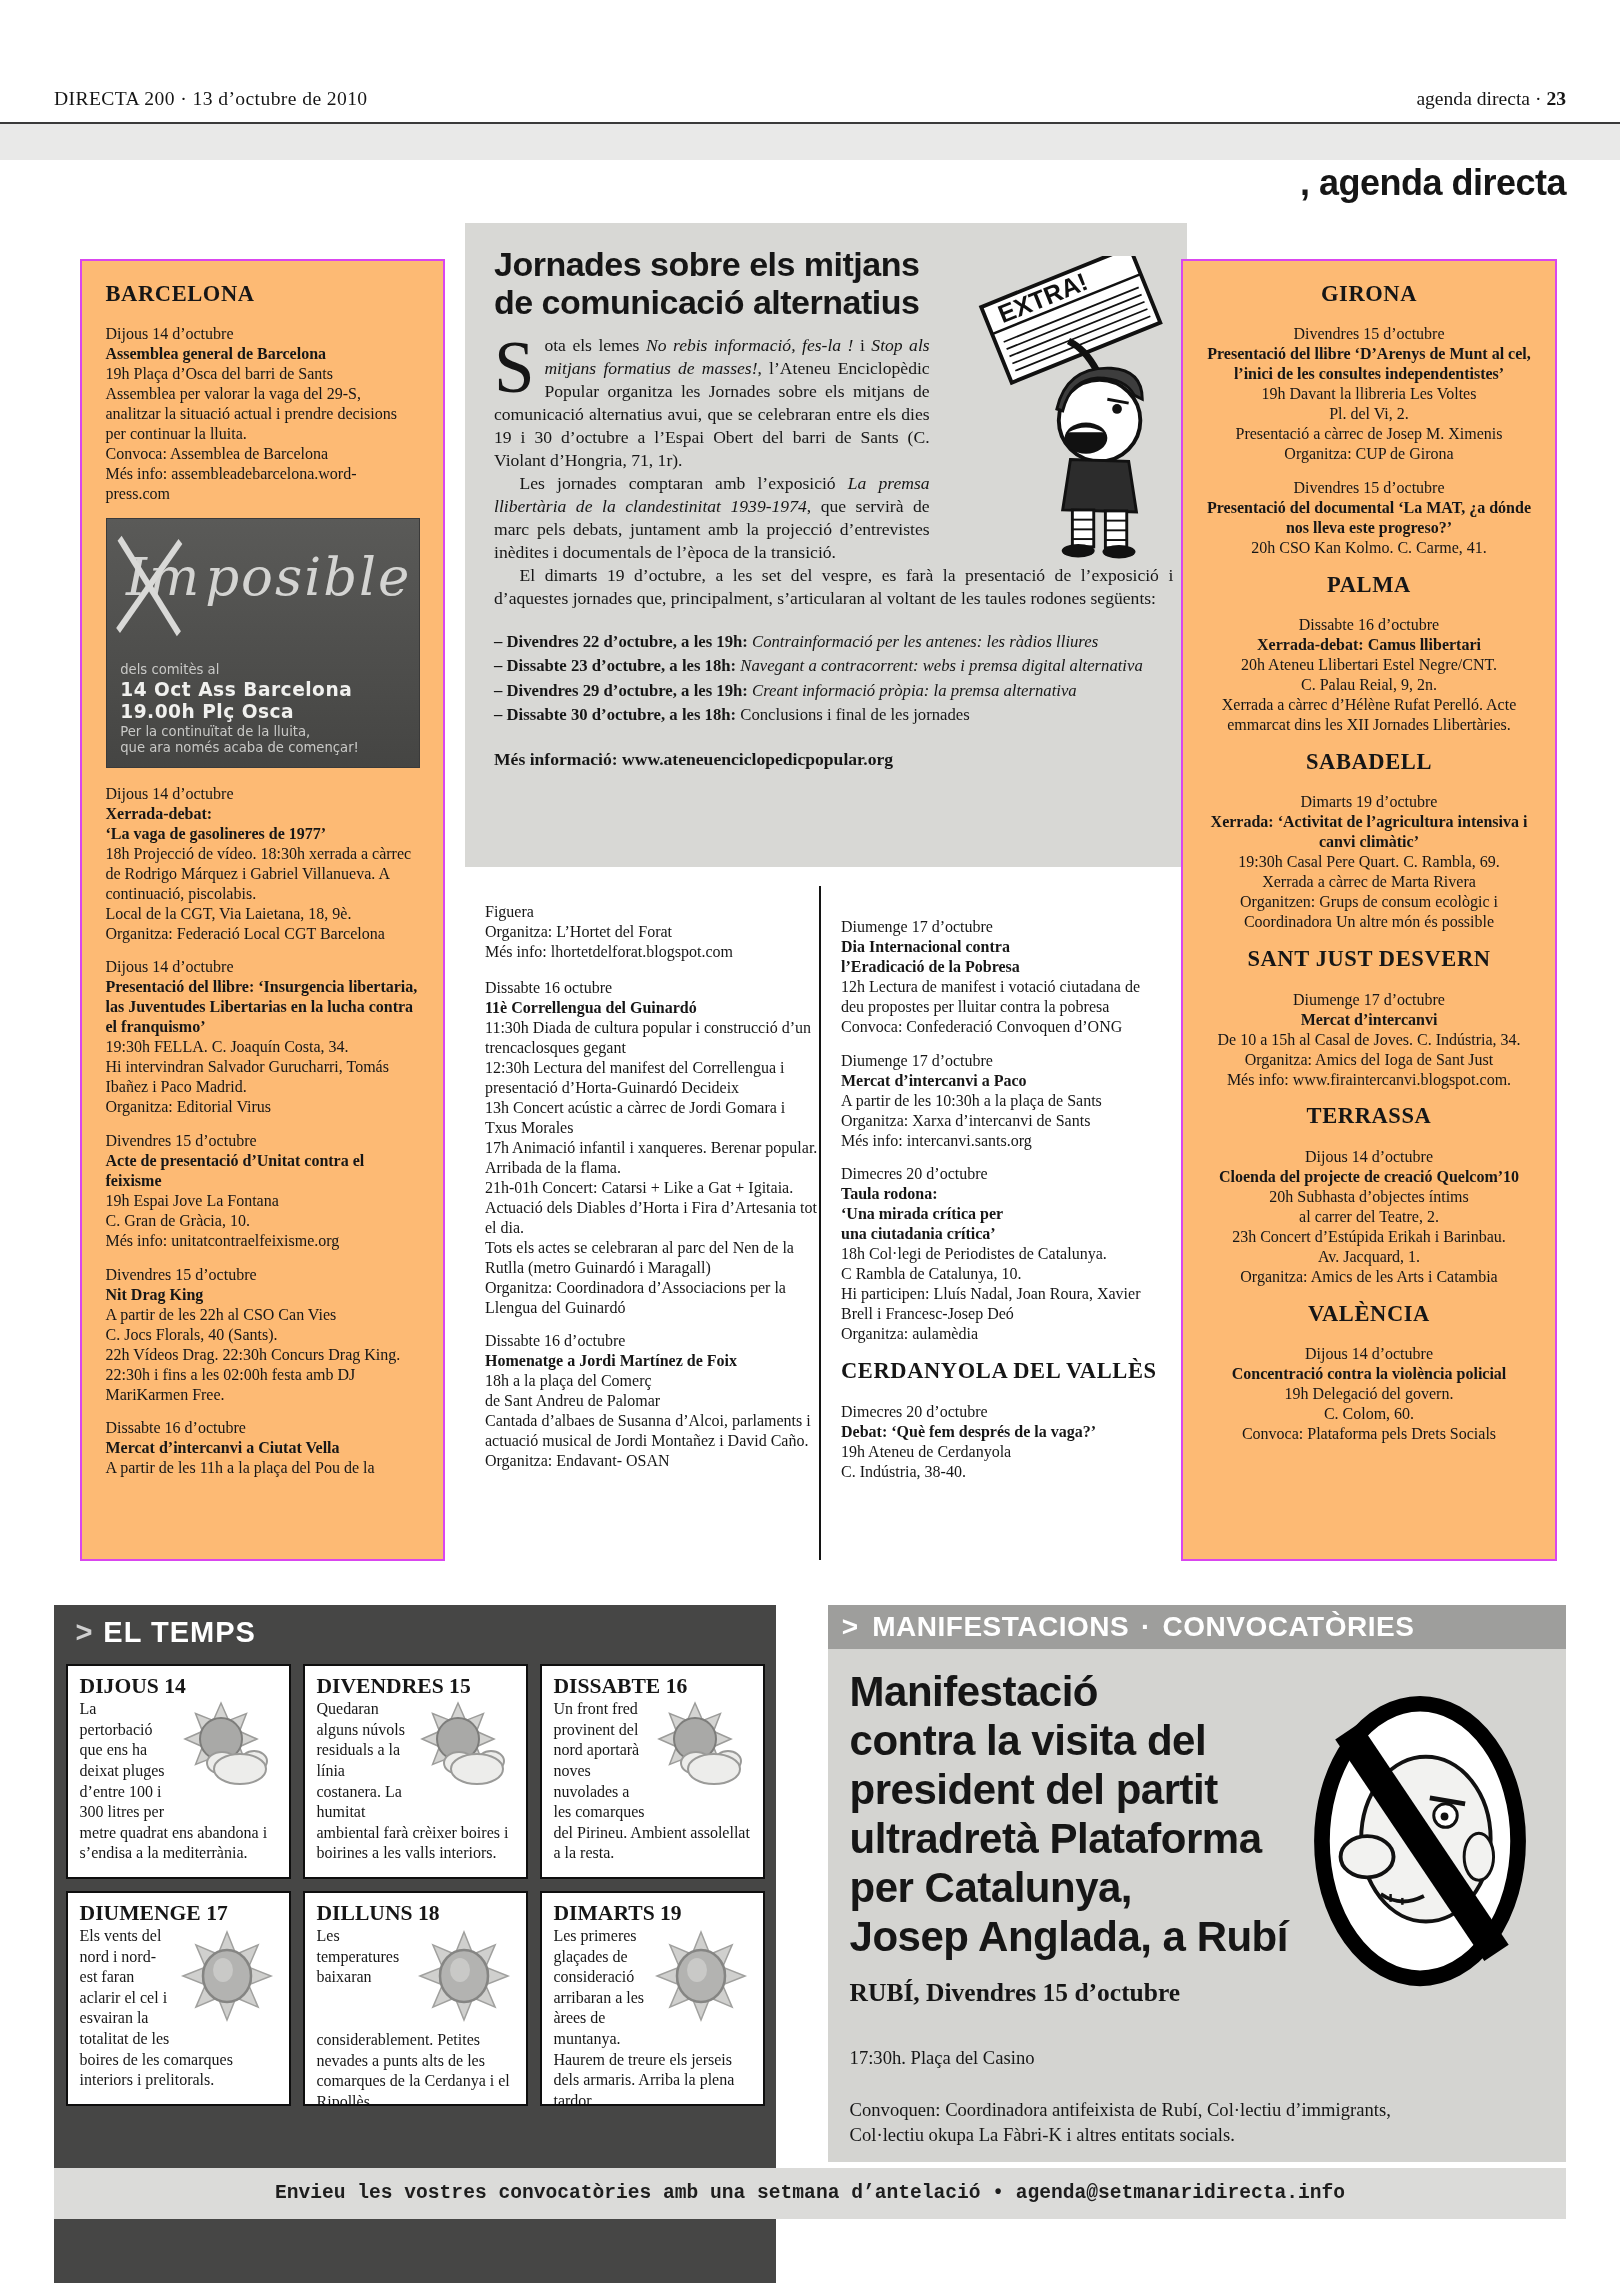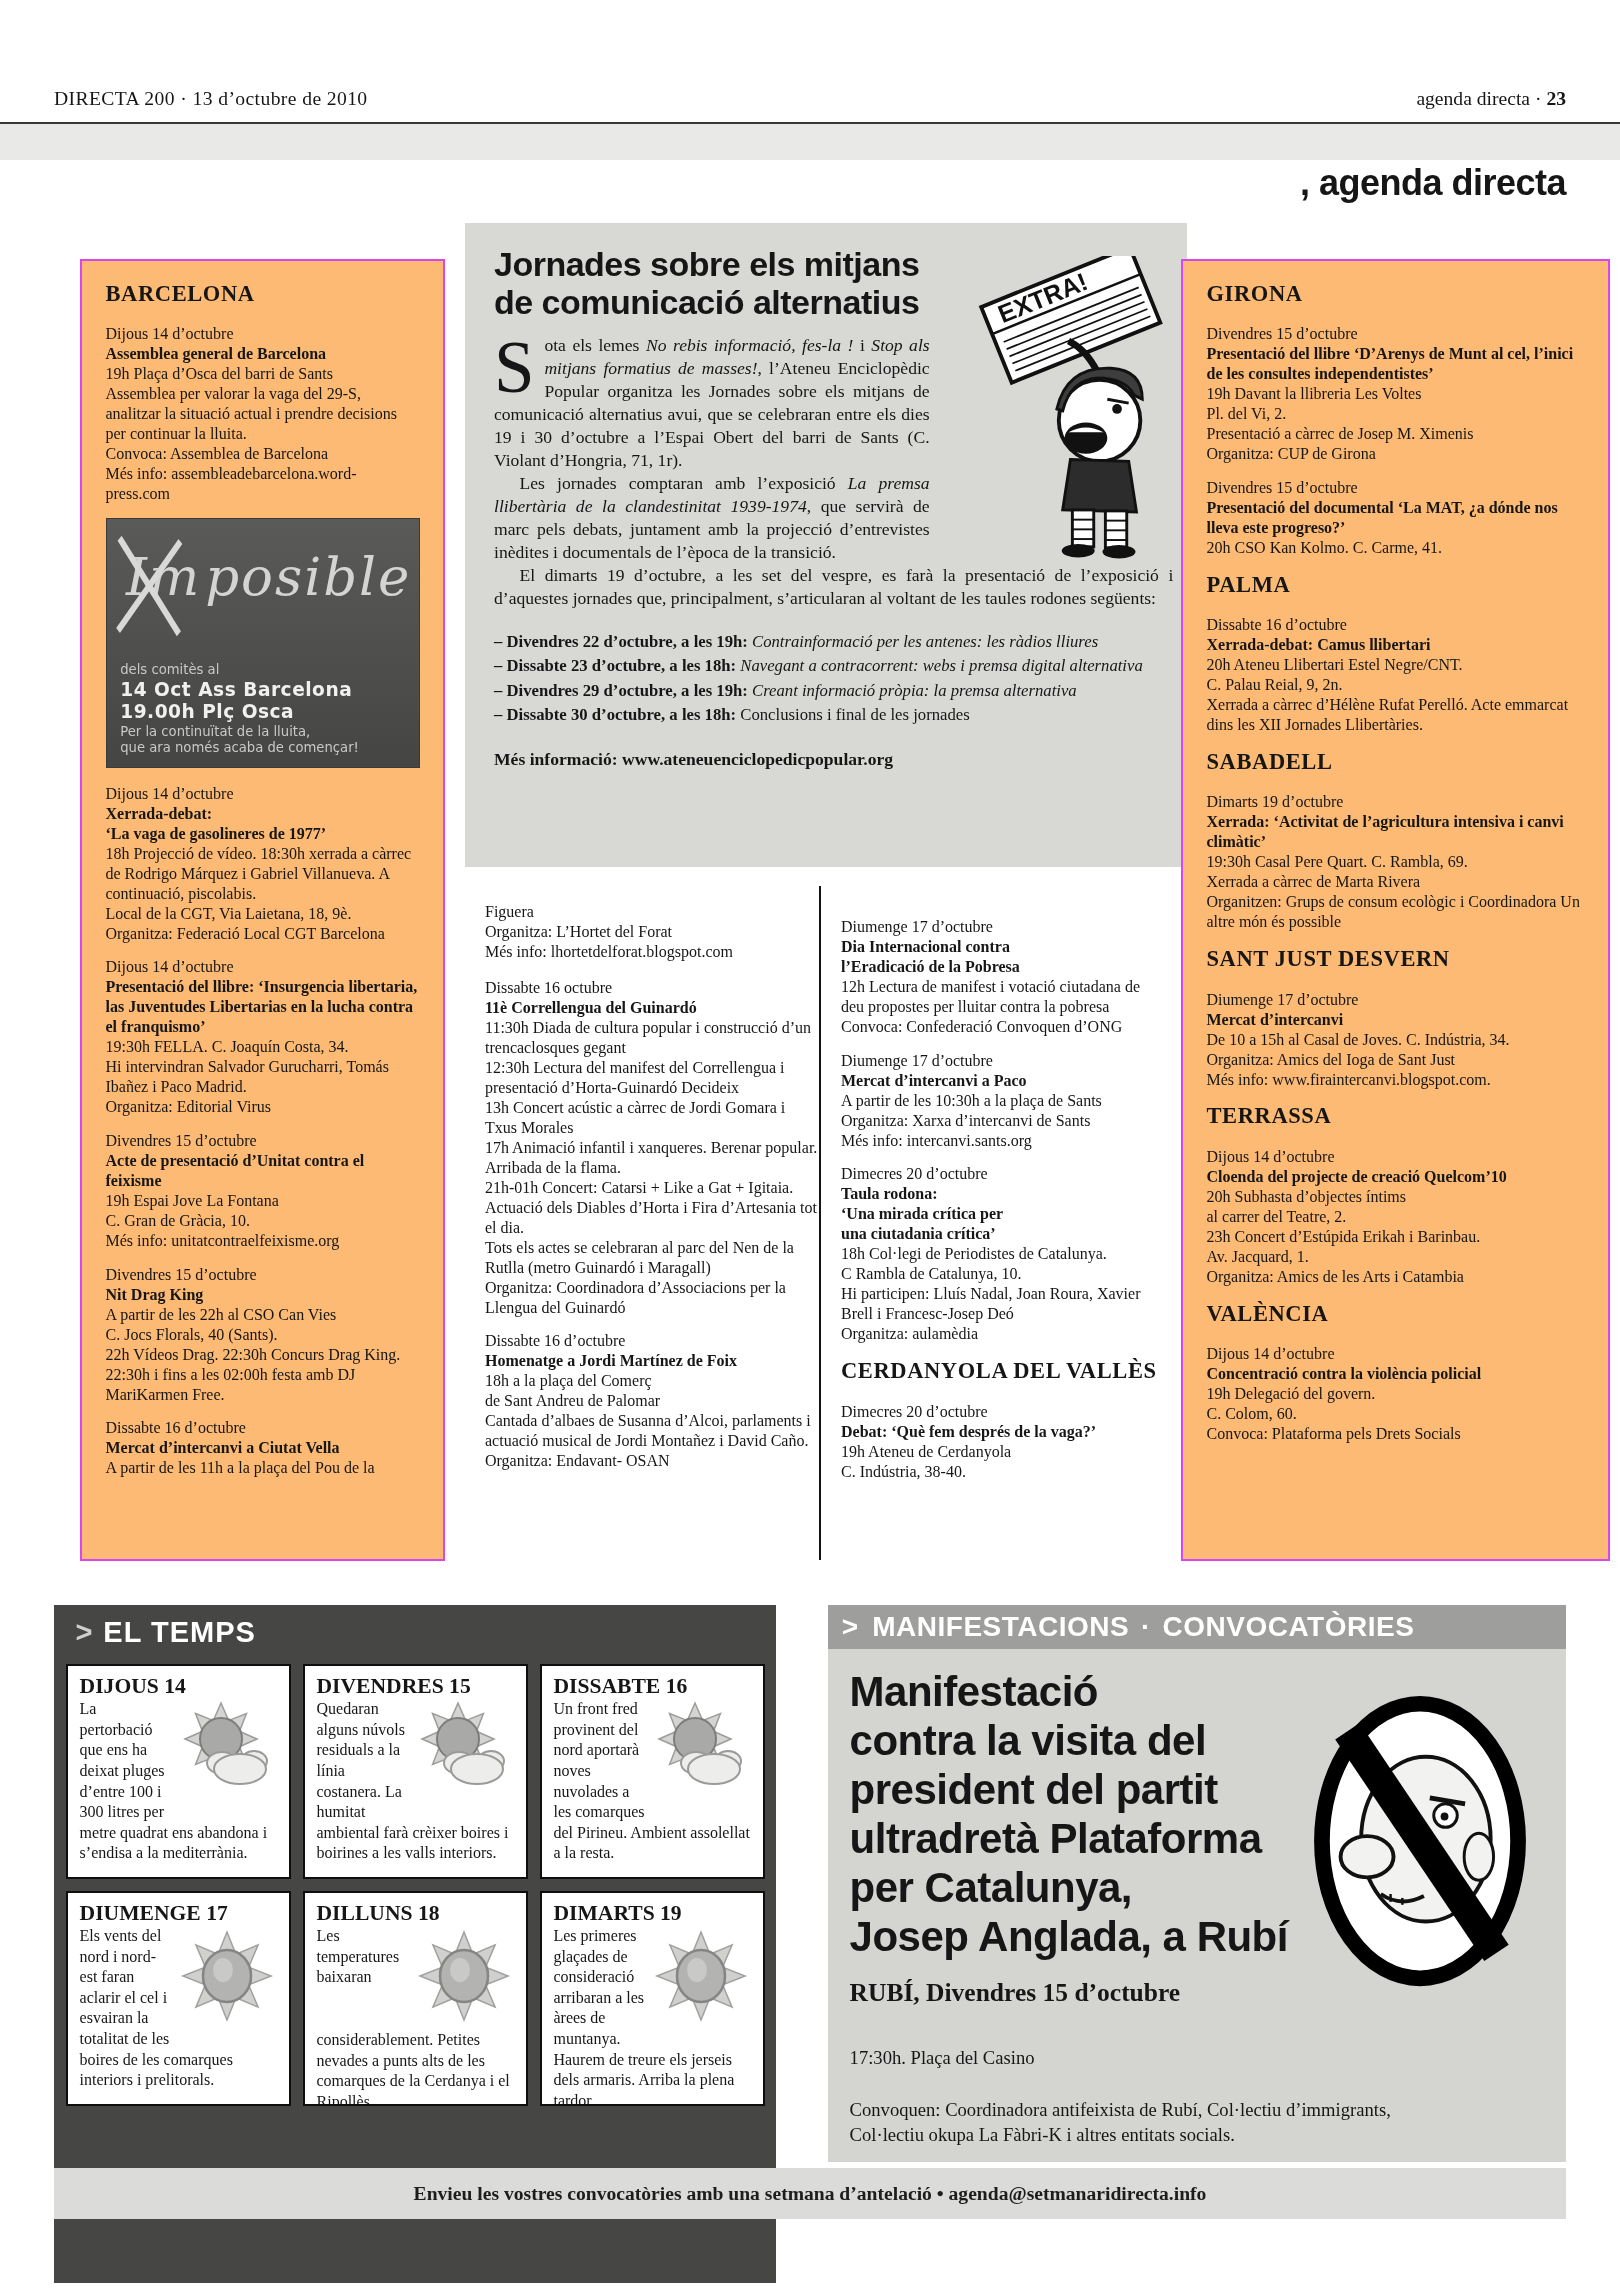--- a/index.html
+++ b/index.html
@@ -11,21 +11,21 @@
   .hdr-right{position:absolute;right:54px;top:88px;font-size:19.6px;}
   .hdr-rule{position:absolute;left:0;top:122px;width:100%;height:2.9px;background:#3a3a3a;}
   .hdr-band{position:absolute;left:0;top:124px;width:100%;height:36px;background:#e9e9e8;}
   .band-title{position:absolute;right:54px;top:162px;font-family:"Liberation Sans",sans-serif;
               font-weight:bold;font-size:36px;letter-spacing:-0.5px;}
 
   
   .box{position:absolute;border:2px solid #d946ef;background:#fdba74;box-sizing:border-box;
        padding:19.6px 23.5px;overflow:hidden;}
   .box-bcn{left:80px;top:259px;width:365px;height:1302px;}
-  .box-right{left:1181px;top:259px;width:429px;height:1302px;}
+  .box-right{left:1181px;top:259px;width:376px;height:1302px;text-align:center;}
   .city{font-size:22.5px;font-weight:bold;letter-spacing:0.6px;margin:0 0 17.6px 0;}
   .city.mt{margin-top:9.8px;}
   .event{font-size:16px;line-height:20px;margin-bottom:13.7px;}
   .ev-title{font-weight:bold;white-space:pre-line;}
   .ev-body{white-space:pre-line;}
 
   
   .poster{position:relative;width:100%;height:250px;margin:3.9px 0 15.7px 0;
           background:linear-gradient(#5a5a58,#454543);border:1px solid #3a3a3a;
           box-sizing:border-box;overflow:hidden;}
@@ -82,21 +82,21 @@
               box-sizing:border-box;padding:17.6px 21.6px;}
   .manif-headline{font-family:"Liberation Sans",sans-serif;font-weight:bold;font-size:42px;
                   line-height:49px;letter-spacing:-0.5px;width:480px;white-space:pre-line;margin:0;}
   .manif-cartoon{position:absolute;right:35px;top:43px;width:221px;height:304px;}
   .manif-place{font-weight:bold;font-size:25.5px;margin-top:17.6px;}
   .manif-time{font-size:18.6px;margin-top:39px;}
   .manif-conv{font-size:18.6px;line-height:24.5px;margin-top:29px;white-space:pre-line;}
 
   
   .footer-bar{position:absolute;left:54px;top:2168px;width:1512px;height:51px;background:#dbdbd9;
-              text-align:center;font-family:Liberation Serif, serif;font-weight:bold;
+              text-align:center;font-family:Liberation Mono, monospace;font-weight:bold;
               font-size:19.6px;line-height:51px;color:#1d1d1d;}
 </style>
 </head>
 <body>
 
 <div class="page">
 
   <div class="hdr-left">
     <span>DIRECTA 200</span>
     <span>·</span>

